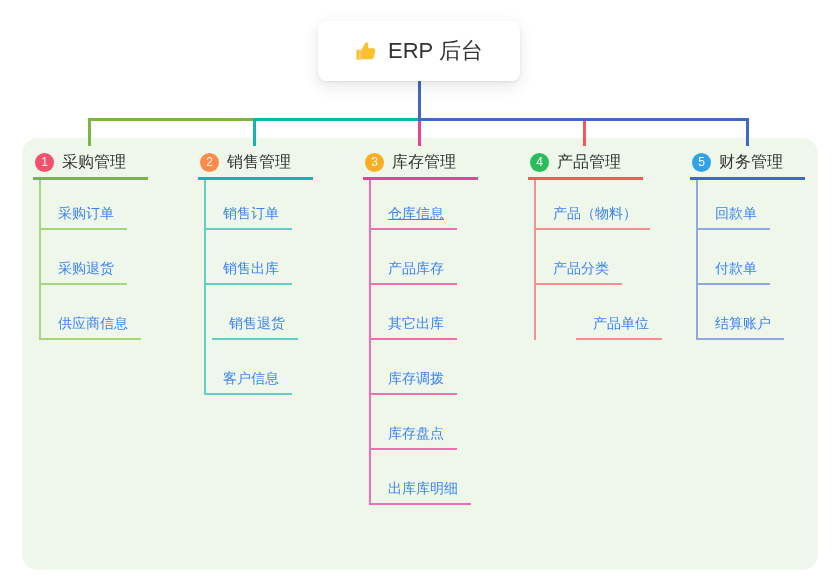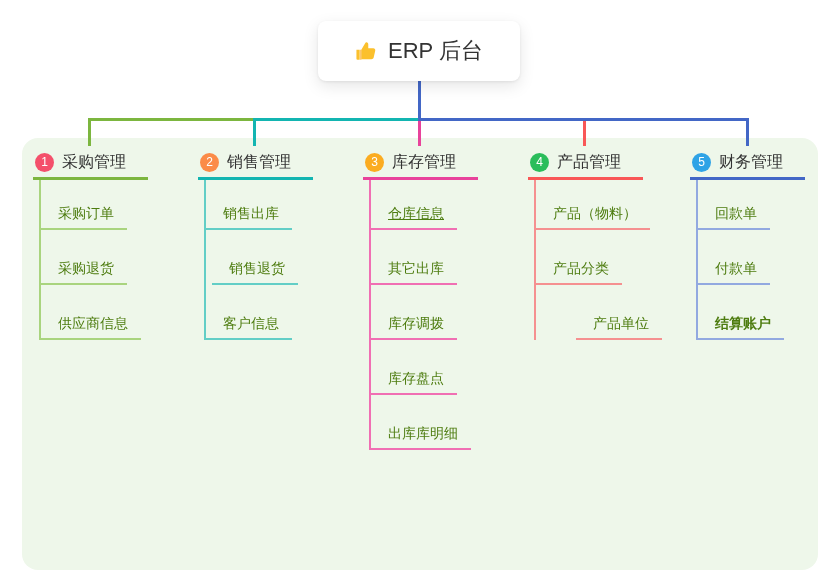--- a/index.html
+++ b/index.html
@@ -26,21 +26,21 @@
   }
   .badge{
     flex:0 0 19px;width:19px;height:19px;border-radius:50%;color:#fff;
     font-size:12px;line-height:19px;text-align:center;font-weight:400;
   }
   .branch-label{white-space:nowrap}
   .branch-items{margin-left:6px;border-left:2px solid transparent}
   .item{height:55px;display:flex;align-items:flex-end}
   .item:first-child{height:50px}
   .leaf-label{
-    display:inline-block;font-size:14px;color:#4d7c0f;line-height:1;
+    display:inline-block;font-size:14px;color:#3b82f6;line-height:1;
     padding:0 13px 8px 17px;border-bottom:2px solid transparent;white-space:nowrap;
   }
 </style>
 </head>
 <body>
 
 <div class="canvas">
 
   <div class="panel" style="background-color: rgb(238, 247, 234);"></div>
 
@@ -82,39 +82,45 @@
     </div>
   </div>
 
   <div class="branch" style="left:198px">
     <div class="branch-header" style="border-bottom-color: rgb(19, 181, 177);">
       <span class="badge" style="background-color: rgb(251, 139, 72);">2</span>
       <span class="branch-label">销售管理</span>
     </div>
     <div class="branch-items" style="border-left-color: rgb(98, 206, 198);">
       <div class="item">
+        <span class="leaf-label" style="border-bottom-color: rgb(98, 206, 198);">销售订单</span>
+        </div>
+      <div class="item">
         <span class="leaf-label" style="border-bottom-color: rgb(98, 206, 198);">销售出库</span>
         </div>
       <div class="item">
         <span class="leaf-label" style="border-bottom-color: rgb(98, 206, 198); margin-left: 6px;">销售退货</span>
         </div>
       <div class="item">
         <span class="leaf-label" style="border-bottom-color: rgb(98, 206, 198);">客户信息</span>
         </div>
     </div>
   </div>
 
   <div class="branch" style="left:363px">
     <div class="branch-header" style="border-bottom-color: rgb(232, 67, 155);">
       <span class="badge" style="background-color: rgb(251, 172, 32);">3</span>
       <span class="branch-label">库存管理</span>
     </div>
     <div class="branch-items" style="border-left-color: rgb(240, 111, 179);">
       <div class="item">
         <span class="leaf-label" style="border-bottom-color: rgb(240, 111, 179); text-decoration: underline;">仓库信息</span>
+        </div>
+      <div class="item">
+        <span class="leaf-label" style="border-bottom-color: rgb(240, 111, 179);">产品库存</span>
         </div>
       <div class="item">
         <span class="leaf-label" style="border-bottom-color: rgb(240, 111, 179);">其它出库</span>
         </div>
       <div class="item">
         <span class="leaf-label" style="border-bottom-color: rgb(240, 111, 179);">库存调拨</span>
         </div>
       <div class="item">
         <span class="leaf-label" style="border-bottom-color: rgb(240, 111, 179);">库存盘点</span>
         </div>
@@ -148,18 +154,18 @@
       <span class="branch-label">财务管理</span>
     </div>
     <div class="branch-items" style="border-left-color: rgb(146, 169, 224);">
       <div class="item">
         <span class="leaf-label" style="border-bottom-color: rgb(146, 169, 224);">回款单</span>
         </div>
       <div class="item">
         <span class="leaf-label" style="border-bottom-color: rgb(146, 169, 224);">付款单</span>
         </div>
       <div class="item">
-        <span class="leaf-label" style="border-bottom-color: rgb(146, 169, 224); font-weight: bold;">结算账户</span>
+        <span class="leaf-label" style="border-bottom-color: rgb(146, 169, 224);">结算账户</span>
         </div>
     </div>
   </div>
 
 </div>
 
 </body></html>

